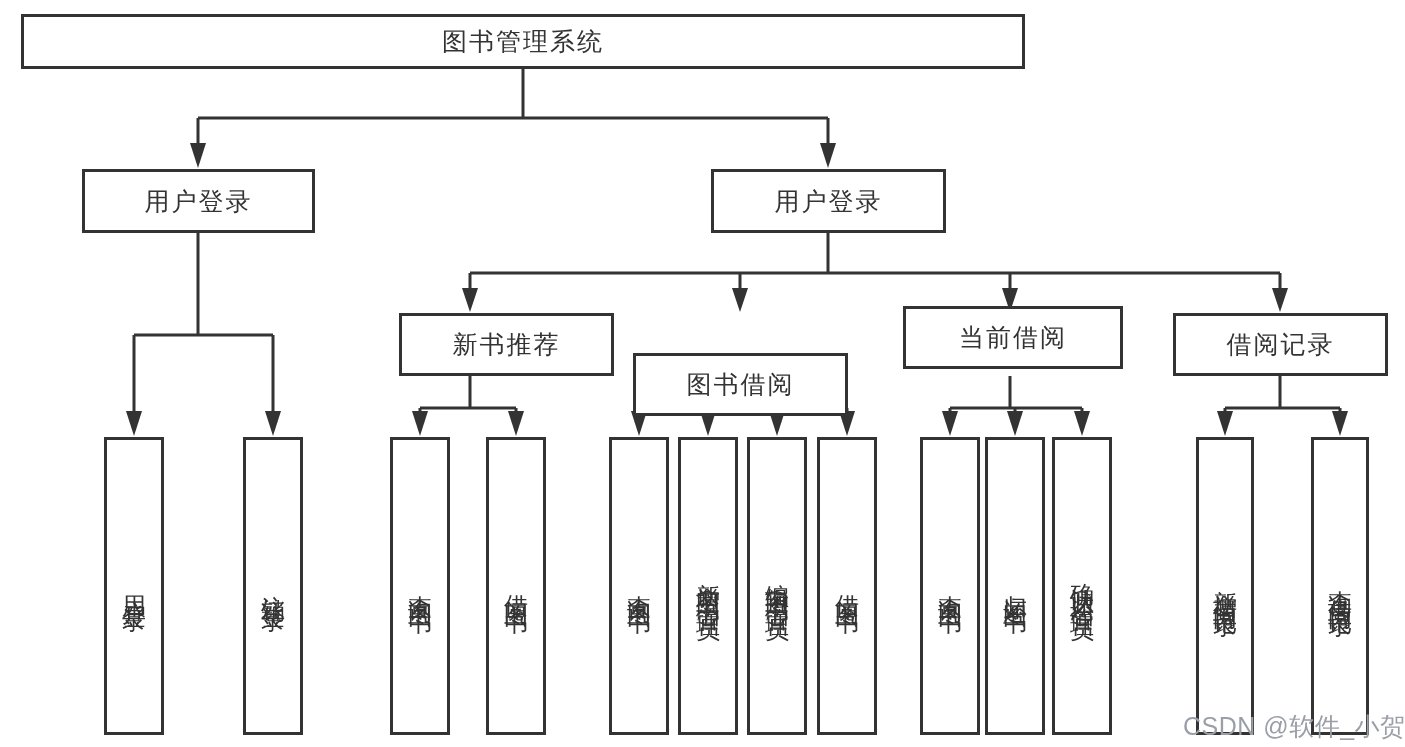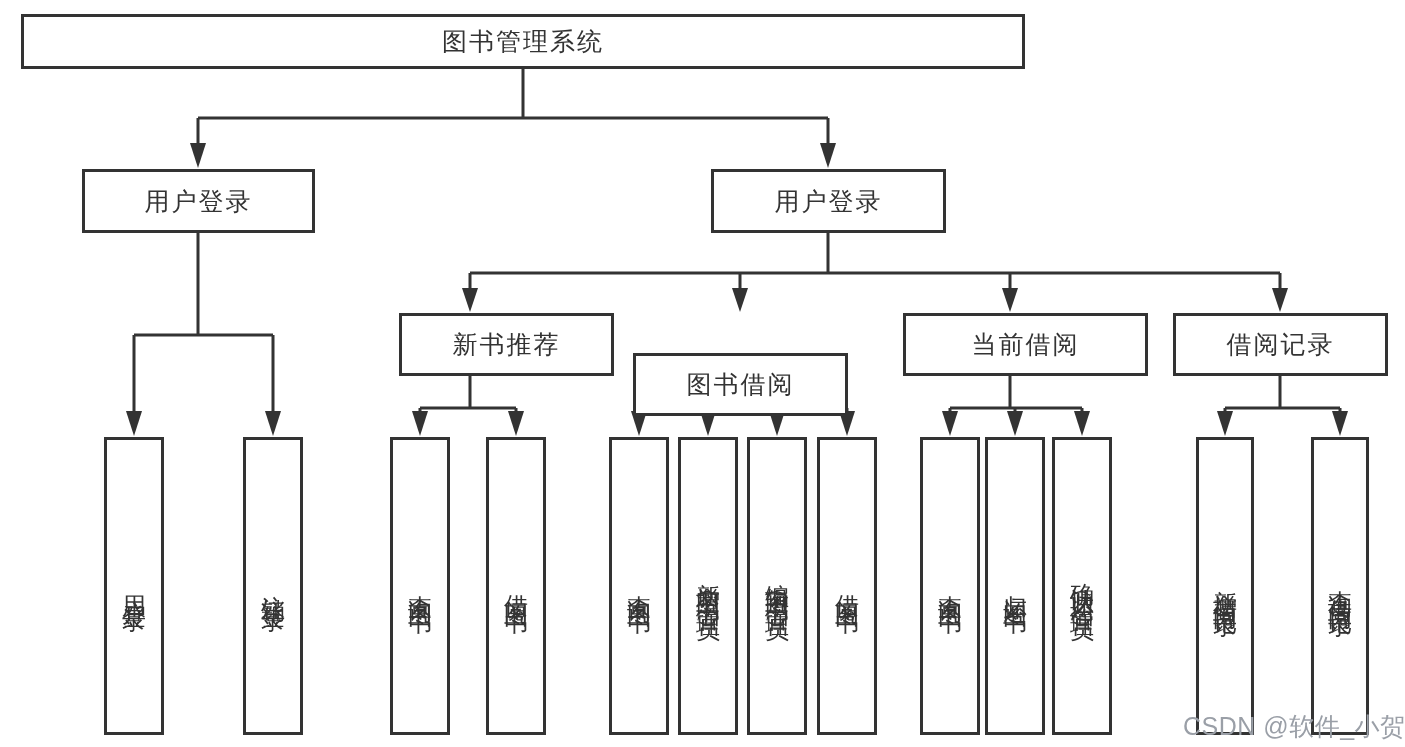--- a/index.html
+++ b/index.html
@@ -119,21 +119,21 @@
     </g>
   </svg>
 
   <div class="node hbox" style="left:21px; top:14px; width:1004px; height:55px;">图书管理系统</div>
 
   <div class="node hbox" style="left:82px; top:169px; width:233px; height:64px;">用户登录</div>
   <div class="node hbox" style="left:711px; top:169px; width:235px; height:64px;">用户登录</div>
 
   <div class="node hbox" style="left:363px; top:313px; width:215px; height:63px;margin-left:36px;">新书推荐</div>
   <div class="node hbox" style="left:633px; top:313px; width:215px; height:63px;margin-top:40px;">图书借阅</div>
-  <div class="node hbox" style="left:903px; top:313px; width:245px; height:63px;">当前借阅</div>
+  <div class="node hbox" style="left:903px; top:306px; width:220px; height:63px;">当前借阅</div>
   <div class="node hbox" style="left:1173px; top:313px; width:215px; height:63px;">借阅记录</div>
 
   <div class="node vbox" style="left:104px; top:437px; width:60px; height:298px;">用户登录</div>
   <div class="node vbox" style="left:243px; top:437px; width:60px; height:298px;">注销登录</div>
 
   <div class="node vbox" style="left:390px; top:437px; width:60px; height:298px;">查询图书</div>
   <div class="node vbox" style="left:486px; top:437px; width:60px; height:298px;">借阅图书</div>
 
   <div class="node vbox" style="left:609px; top:437px; width:60px; height:298px;">查询图书</div>
   <div class="node vbox" style="left:678px; top:437px; width:60px; height:298px;">新增图书（管理员）</div>

